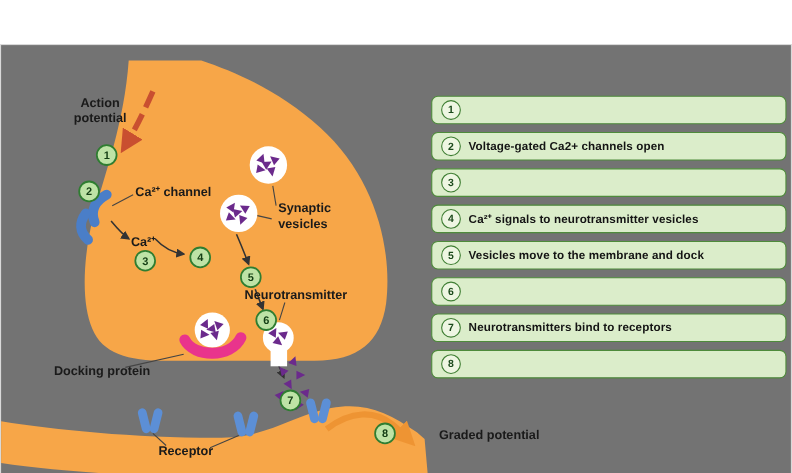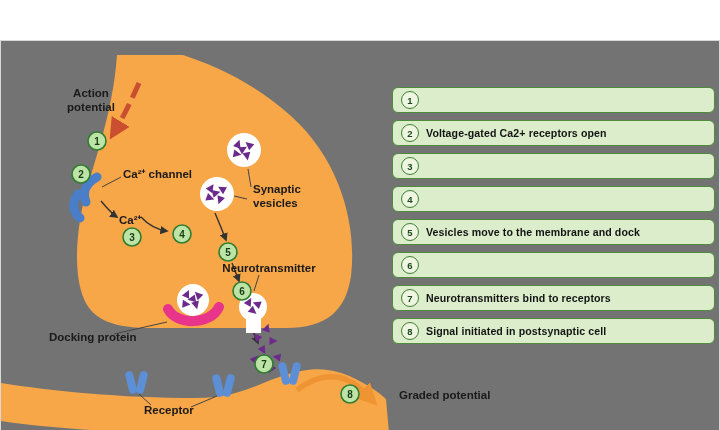--- a/index.html
+++ b/index.html
@@ -209,38 +209,38 @@
       </g>
     </g>
   </svg>
 
   <div class="steps">
     <div class="step">
       <span class="stepnum">1</span>
     </div>
     <div class="step">
       <span class="stepnum">2</span>
-      <span class="steptext">Voltage-gated Ca2+ receptors open</span>
+      <span class="steptext">Voltage-gated Ca2+ channels open</span>
     </div>
     <div class="step">
       <span class="stepnum">3</span>
     </div>
     <div class="step">
       <span class="stepnum">4</span>
+      <span class="steptext">Ca²⁺ signals to neurotransmitter vesicles</span>
     </div>
     <div class="step">
       <span class="stepnum">5</span>
       <span class="steptext">Vesicles move to the membrane and dock</span>
     </div>
     <div class="step">
       <span class="stepnum">6</span>
     </div>
     <div class="step">
       <span class="stepnum">7</span>
       <span class="steptext">Neurotransmitters bind to receptors</span>
     </div>
     <div class="step">
       <span class="stepnum">8</span>
-      <span class="steptext">Signal initiated in postsynaptic cell</span>
     </div>
   </div>
 
 </div>
 
 </body></html>

